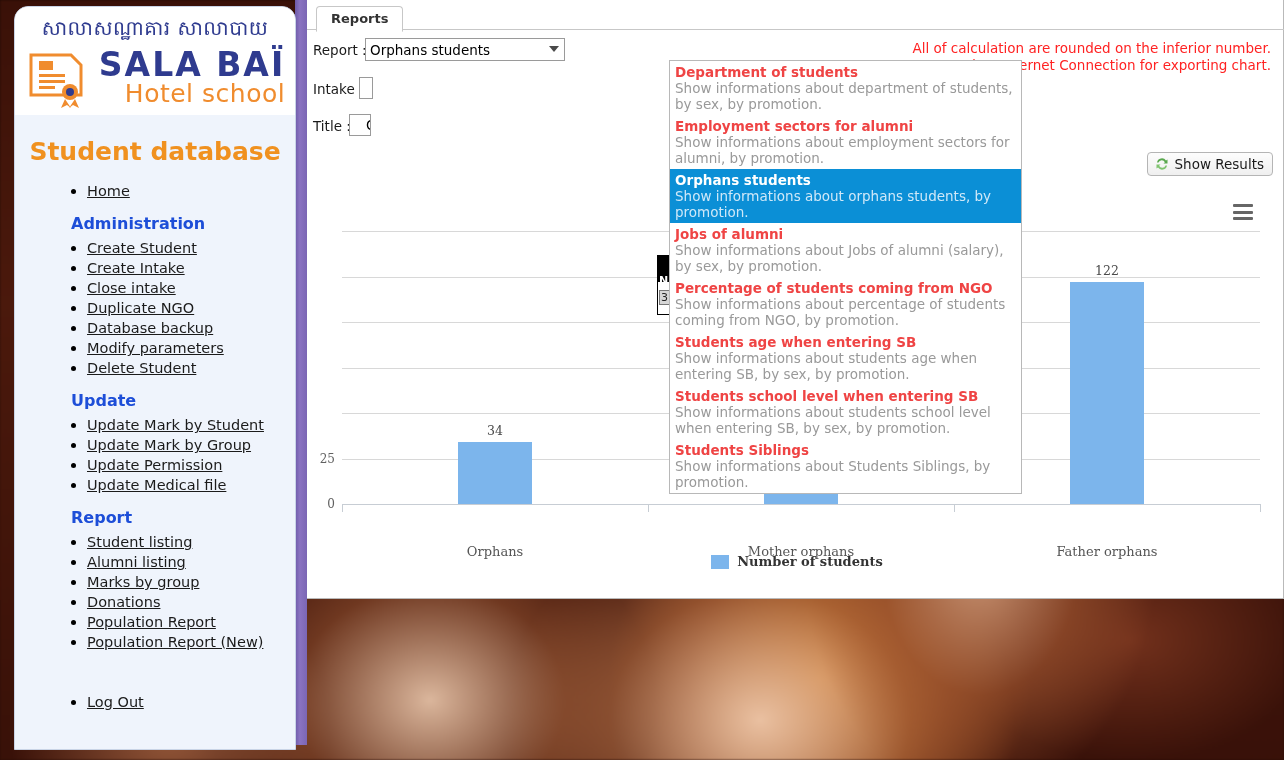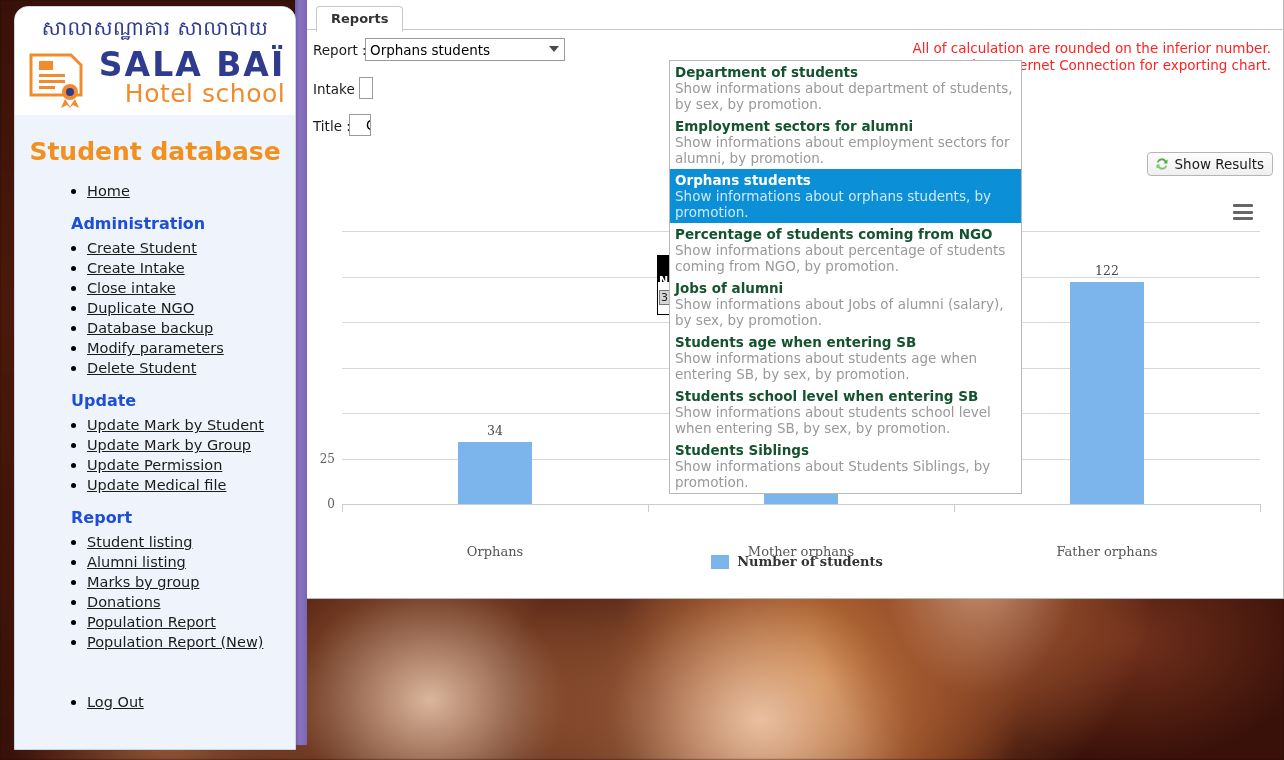--- a/index.html
+++ b/index.html
@@ -277,21 +277,21 @@
     position: absolute;
     left: 362px; top: 60px;
     width: 353px;
     background: #ffffff;
     border: 1px solid #b8b8b8;
     z-index: 50;
   }
   .dd-opt { padding: 3px 4px 3px 5px; }
   .dd-opt.sel { background: #0b8fd6; }
   .dd-title {
-    font-size: 13.5px; font-weight: bold; color: #14532d;
+    font-size: 13.5px; font-weight: bold; color: #ef4444;
     line-height: 16px;
     font-family: "DejaVu Sans", sans-serif;
   }
   .dd-opt.sel .dd-title { color: #ffffff; }
   .dd-desc {
     font-size: 13.5px; color: #999999;
     line-height: 16px;
     font-family: "DejaVu Sans", sans-serif;
   }
   .dd-opt.sel .dd-desc { color: #cfe8f8; }
@@ -468,28 +468,28 @@
       </div>
       <div class="dd-opt">
         <div class="dd-title">Employment sectors for alumni</div>
         <div class="dd-desc">Show informations about employment sectors for alumni, by promotion.</div>
       </div>
       <div class="dd-opt sel">
         <div class="dd-title">Orphans students</div>
         <div class="dd-desc">Show informations about orphans students, by promotion.</div>
       </div>
       <div class="dd-opt">
+        <div class="dd-title">Jobs of alumni</div>
+        <div class="dd-desc">Show informations about Jobs of alumni (salary), by sex, by promotion.</div>
+      </div>
+      <div class="dd-opt">
         <div class="dd-title">Percentage of students coming from NGO</div>
         <div class="dd-desc">Show informations about percentage of students coming from NGO, by promotion.</div>
       </div>
       <div class="dd-opt">
-        <div class="dd-title">Jobs of alumni</div>
-        <div class="dd-desc">Show informations about Jobs of alumni (salary), by sex, by promotion.</div>
-      </div>
-      <div class="dd-opt">
         <div class="dd-title">Students age when entering SB</div>
         <div class="dd-desc">Show informations about students age when entering SB, by sex, by promotion.</div>
       </div>
       <div class="dd-opt">
         <div class="dd-title">Students school level when entering SB</div>
         <div class="dd-desc">Show informations about students school level when entering SB, by sex, by promotion.</div>
       </div>
       <div class="dd-opt">
         <div class="dd-title">Students Siblings</div>
         <div class="dd-desc">Show informations about Students Siblings, by promotion.</div>

